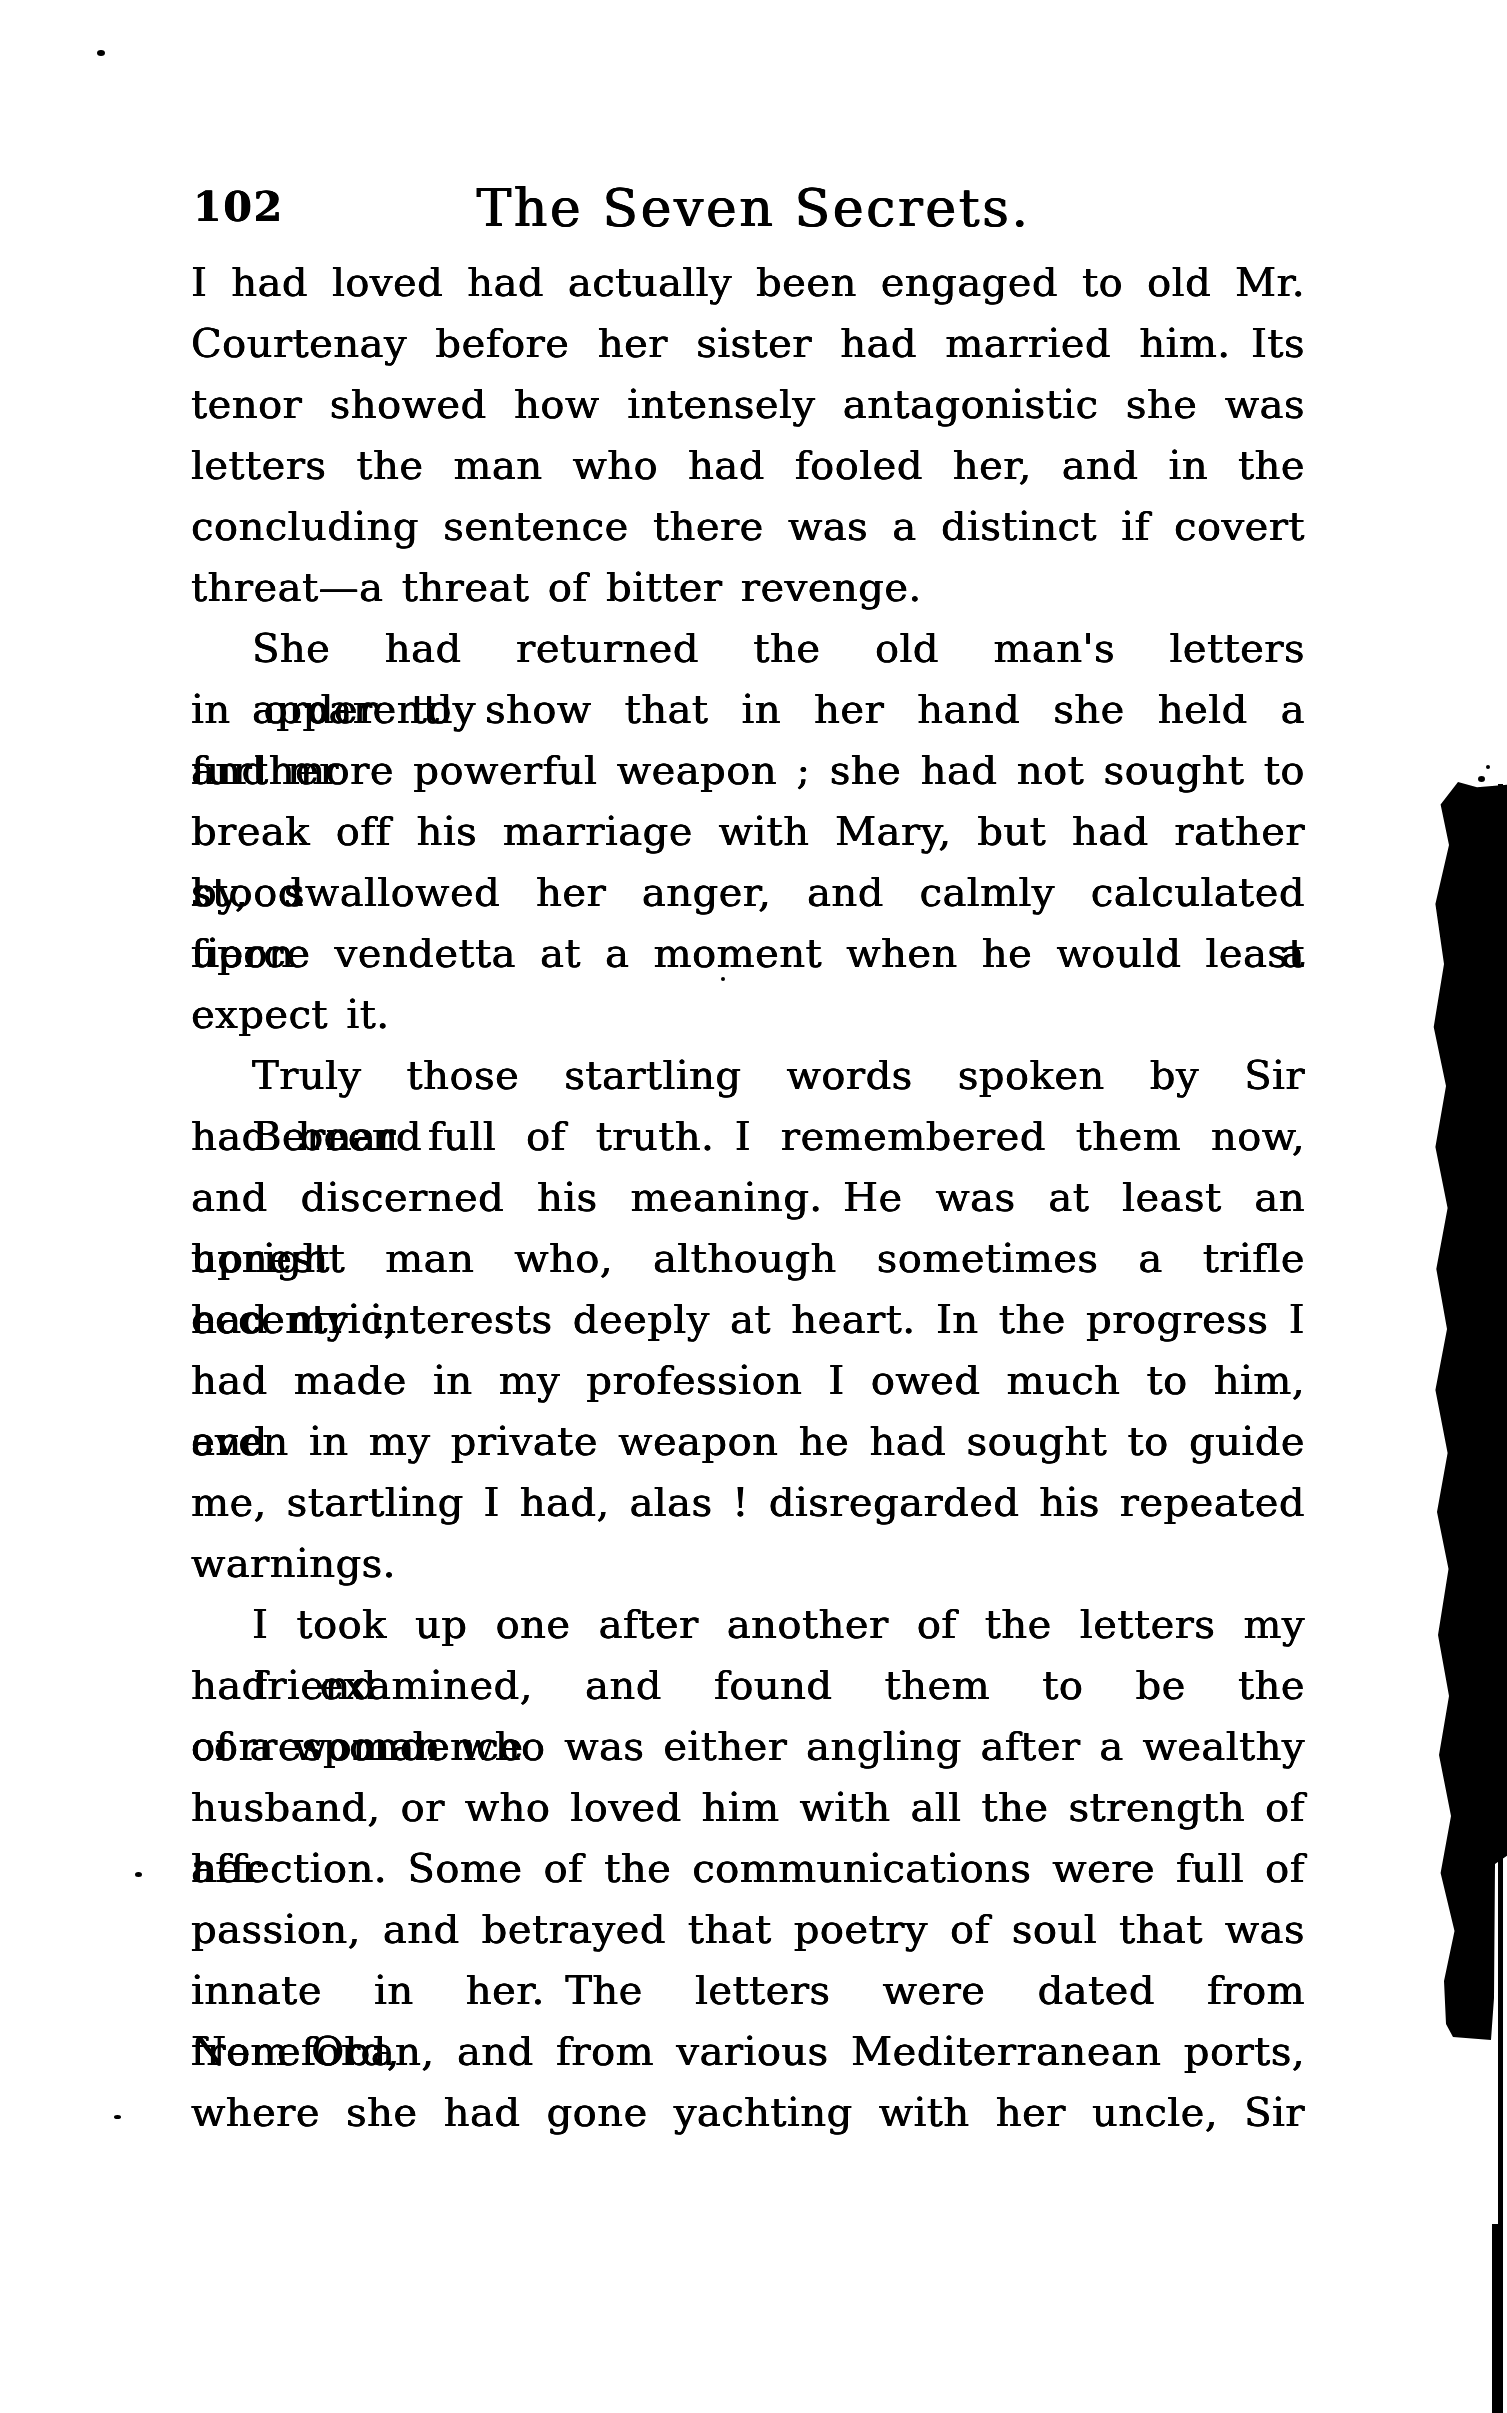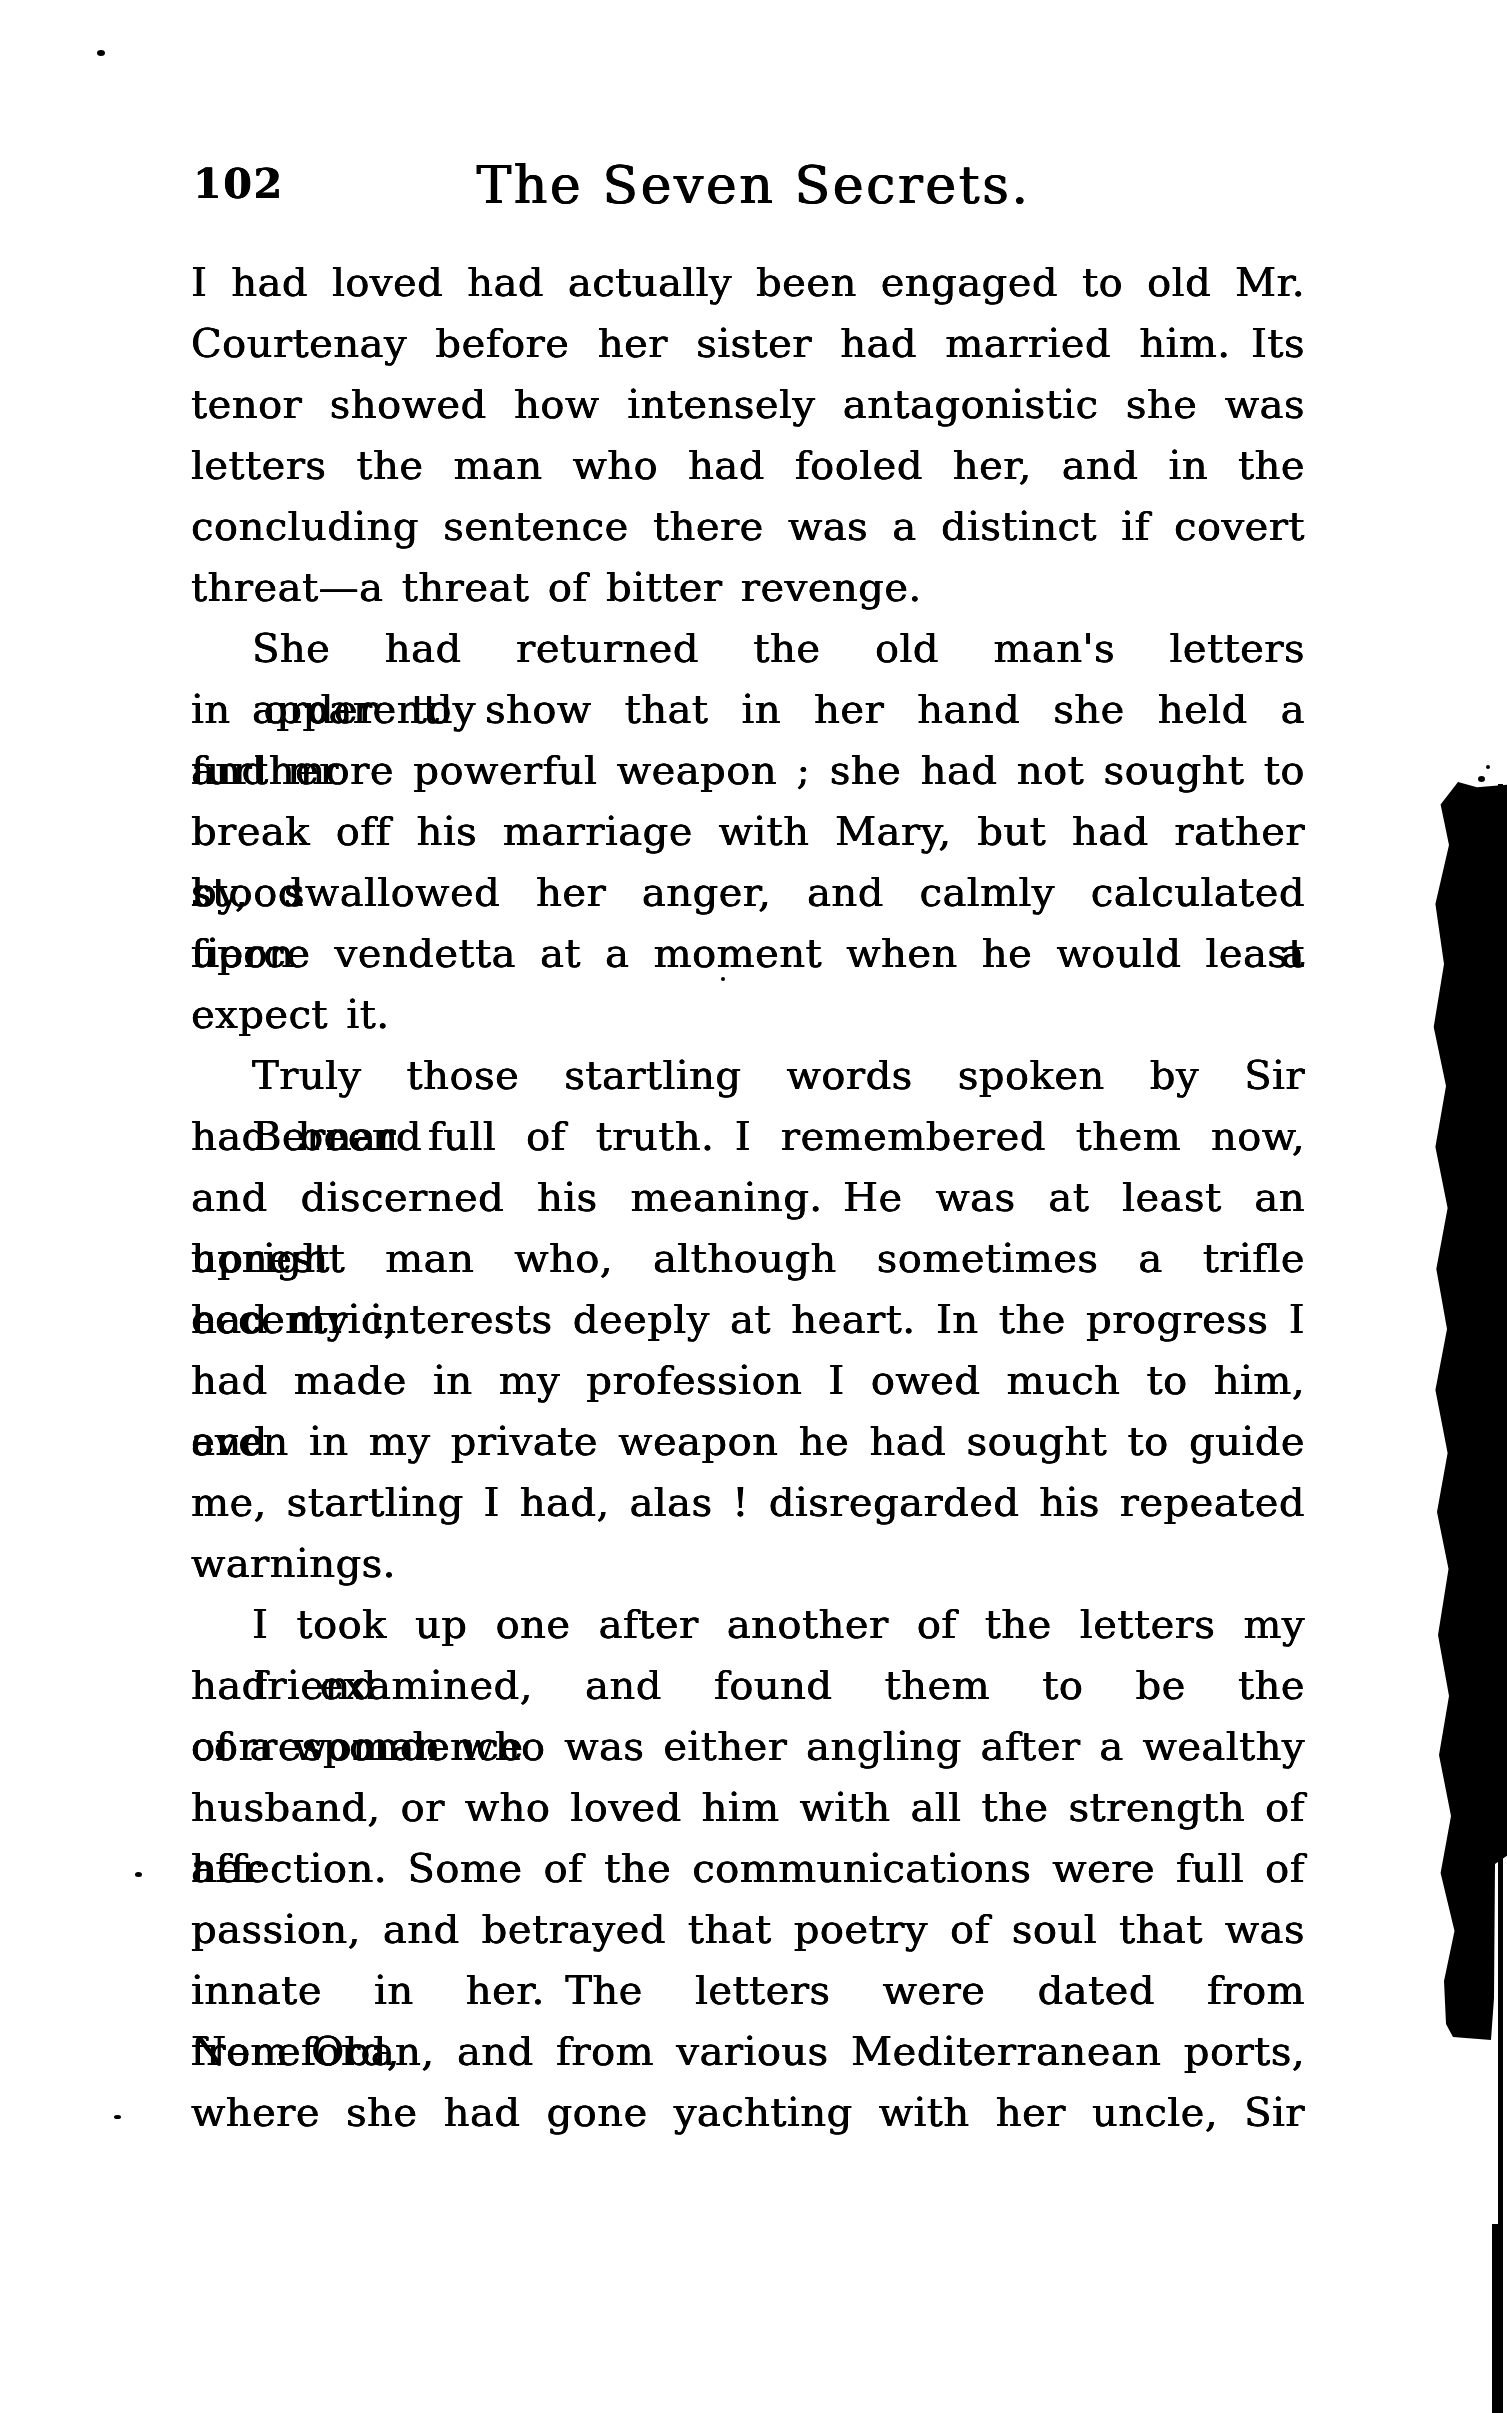--- a/index.html
+++ b/index.html
@@ -4,21 +4,21 @@
 <style>
   html,body{margin:0;padding:0;background:#777;}
   .page{
     position:relative;
     width:1507px;height:2413px;
     background:#ffffff;
     overflow:hidden;
     font-family:"DejaVu Serif","Liberation Serif",serif;
     color:#000;
   }
-  .header{position:absolute;top:155px;left:0;width:100%;height:78px;}
+  .header{position:absolute;top:178px;left:0;width:100%;height:78px;}
   .page-number{
     position:absolute;left:193px;top:5.2px;
     font-size:41px;font-weight:bold;letter-spacing:1.7px;
     text-shadow:0.5px 0 #000,-0.3px 0 #000;
   }
   .page-title{
     position:absolute;left:0;width:100%;text-align:center;top:0;
     font-size:52px;font-weight:normal;letter-spacing:2.6px;
     text-shadow:0.7px 0 #000,-0.4px 0 #000;
   }

